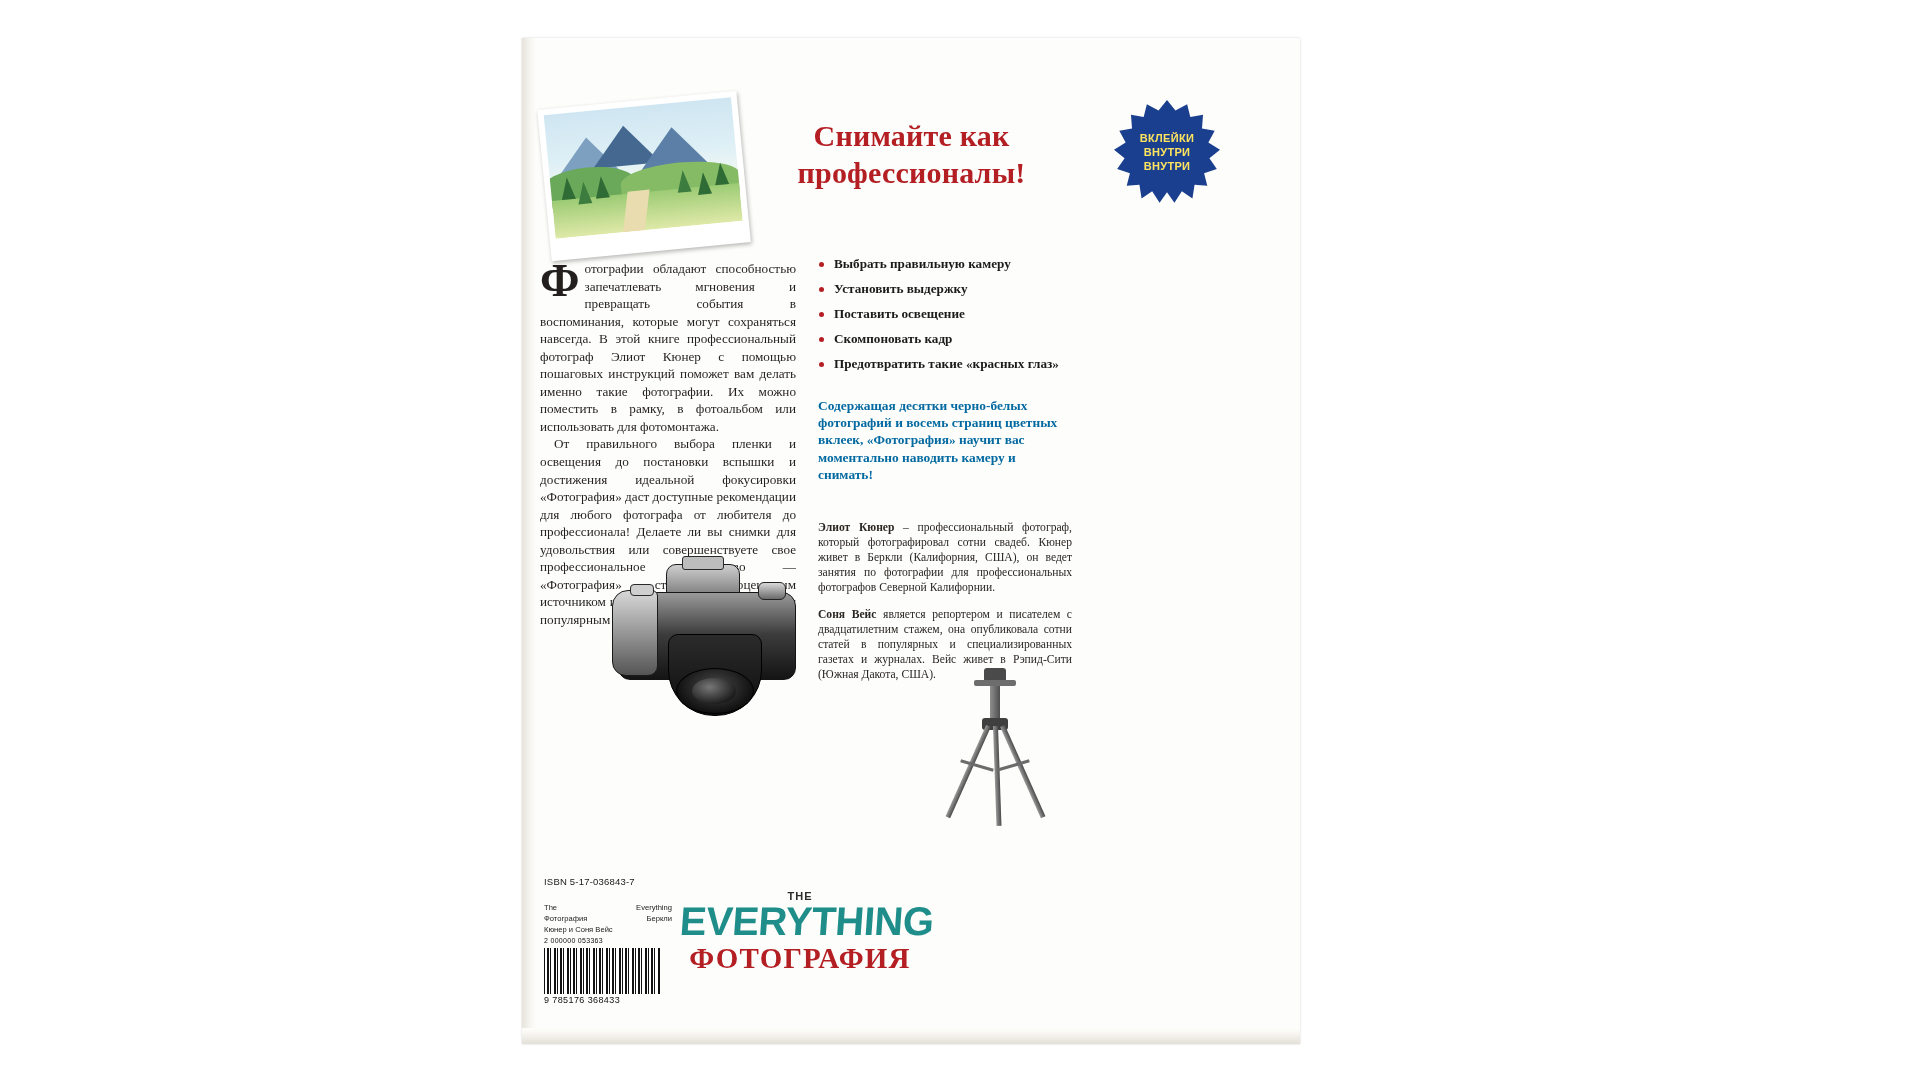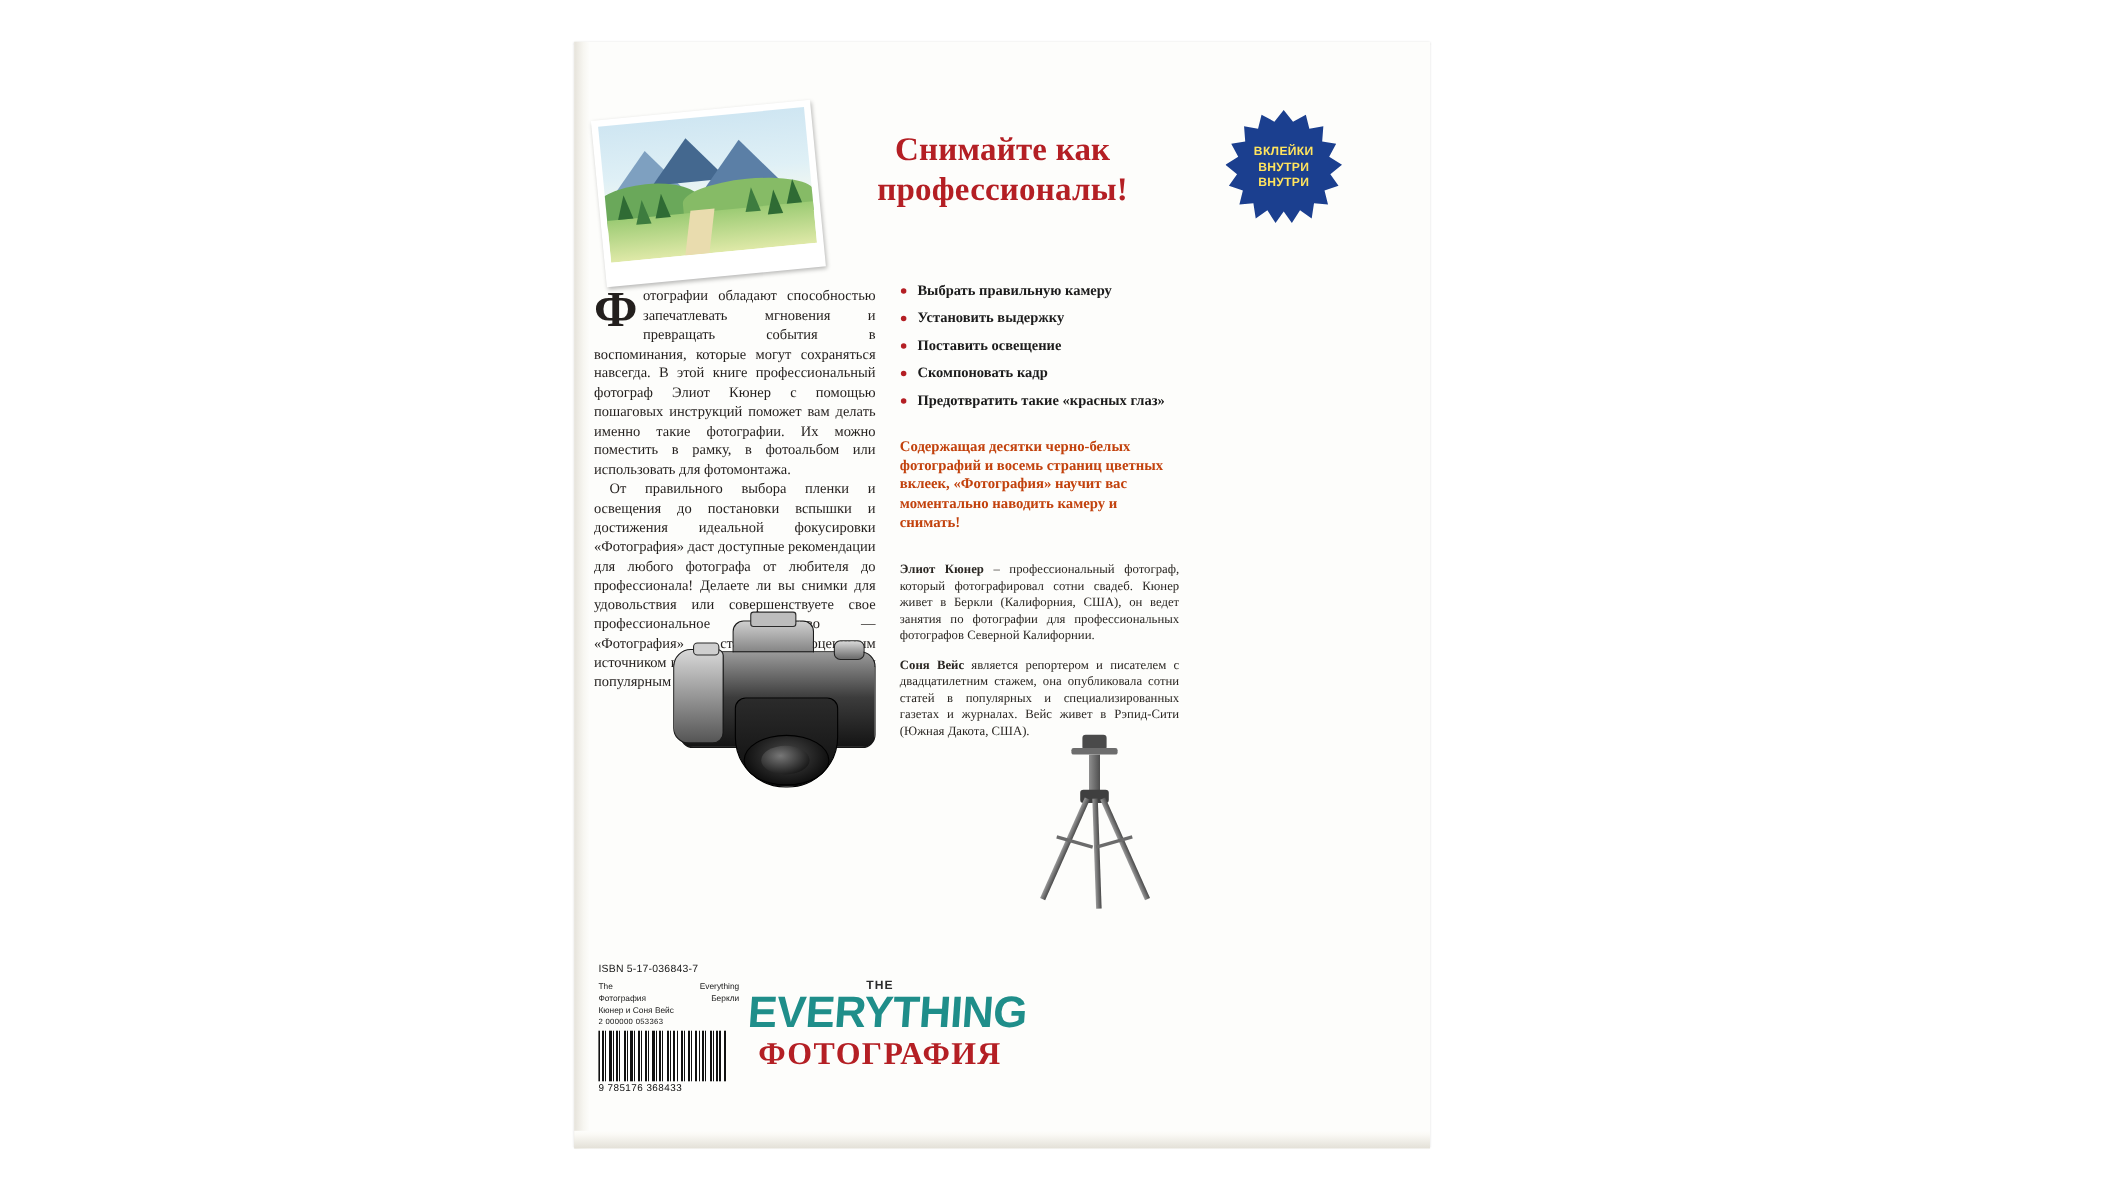--- a/index.html
+++ b/index.html
@@ -214,28 +214,28 @@
     left: 1px;
     top: 6px;
     width: 5px;
     height: 5px;
     border-radius: 50%;
     background: #b41f24;
   }
 
   #red-block {
     margin-top: 24px;
-    color: #c2410c;
+    color: #0369a1;
     font-weight: bold;
     font-size: 13.4px;
     line-height: 1.3;
   }
 
   #bios {
-    margin-top: 26px;
+    margin-top: 36px;
     color: #2a2622;
     font-size: 11.6px;
     line-height: 1.3;
     text-align: justify;
   }
   #bios p { margin: 0 0 12px 0; }
   #bios b { font-weight: bold; }
 
   
   #camera {
@@ -409,21 +409,21 @@
   #isbn-area {
     position: absolute;
     left: 22px;
     top: 838px;
     width: 134px;
   }
   #isbn-line {
     font-family: "Liberation Sans", sans-serif;
     font-size: 9.5px;
     color: #1a1a1a;
-    margin-bottom: 4px;
+    margin-bottom: 15px;
     letter-spacing: 0.2px;
   }
   #isbn-meta {
     font-family: "Liberation Sans", sans-serif;
     font-size: 7.6px;
     color: #1a1a1a;
     line-height: 1.45;
     display: flex;
     flex-wrap: wrap;
     width: 128px;

